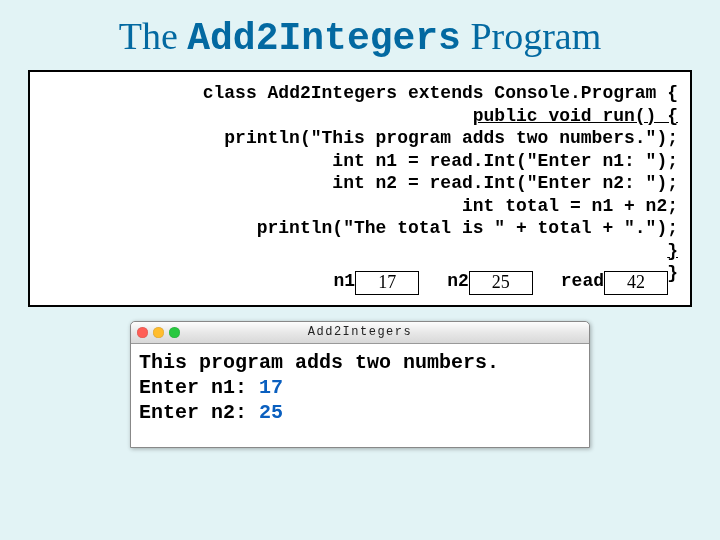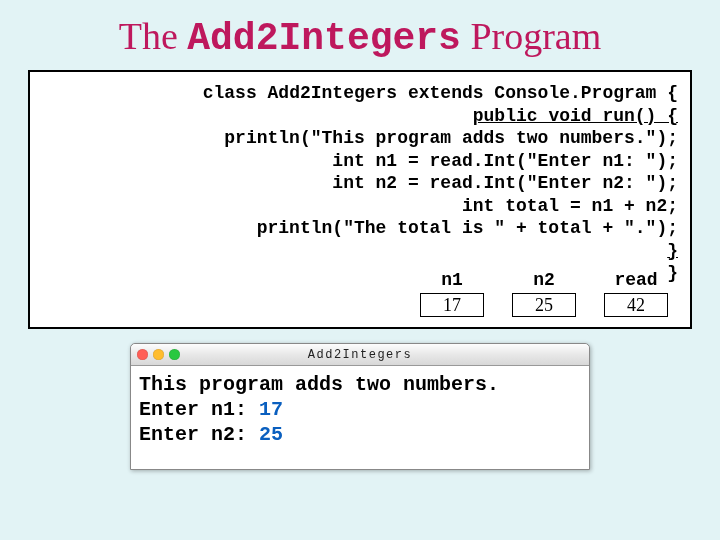--- a/index.html
+++ b/index.html
@@ -7,21 +7,21 @@
     margin: 0;
     width: 720px;
     height: 540px;
     background: #e2f3f5;
     font-family: "Times New Roman", serif;
     position: relative;
   }
   .title {
     text-align: center;
     font-size: 38px;
-    color: #be185d;
+    color: #0369a1;
     padding: 14px 0 10px 0;
     font-weight: normal;
   }
   .title .mono {
     font-family: "Courier New", monospace;
     font-weight: bold;
   }
   .code-panel {
     margin: 0 28px;
     background: #ffffff;
@@ -39,21 +39,21 @@
   .i2 { padding-left: 72px; }
   .vars-row {
     display: flex;
     justify-content: flex-end;
     gap: 28px;
     padding: 2px 10px 2px 0;
     margin-top: -18px;
   }
   .var {
     display: flex;
-    flex-direction: column;
+    flex-direction: row;
     align-items: center;
     font-family: "Courier New", monospace;
     font-weight: bold;
     font-size: 18px;
   }
   .var-box {
     border: 1.5px solid #000;
     width: 64px;
     height: 24px;
     display: flex;

